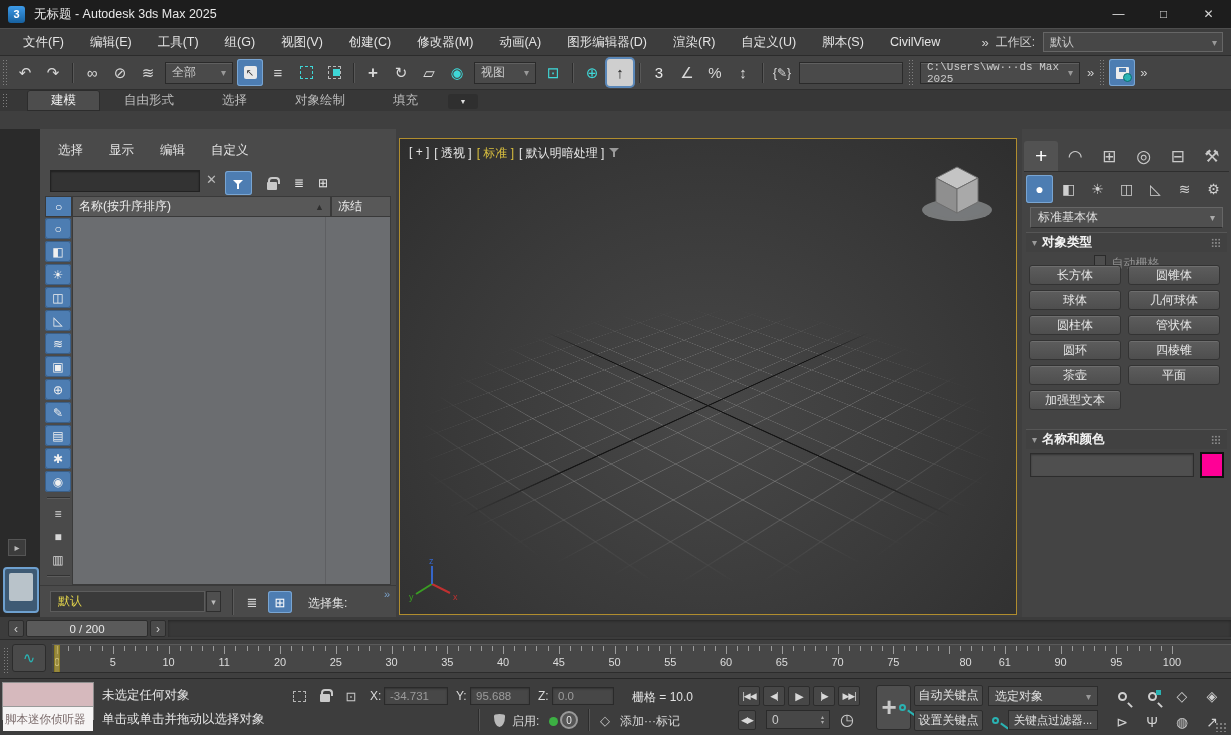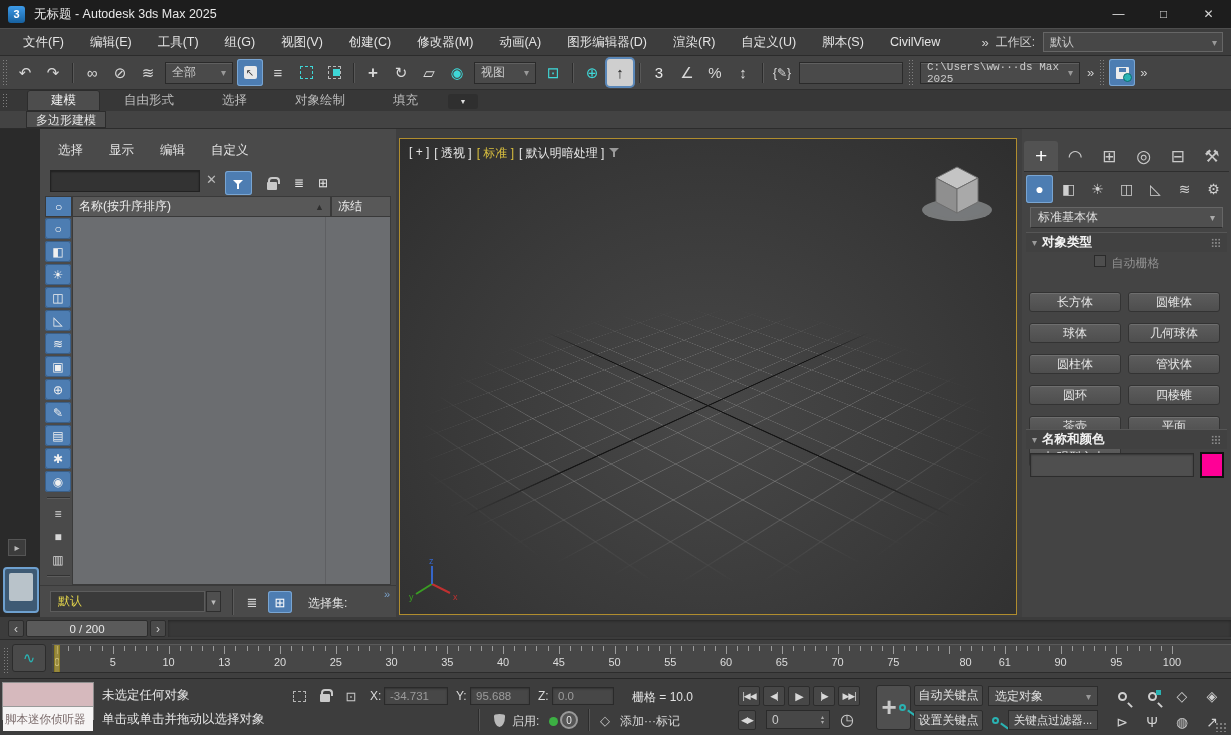--- a/index.html
+++ b/index.html
@@ -153,22 +153,22 @@
   .cp-drop .dd { margin-left:auto; color:#aaa; font-size:10px; }
   .rollout-hd { position:absolute; left:4px; width:201px; height:20px; display:flex; align-items:center;
     background:#414141; border-top:1px solid #565656; }
   .rollout-hd .arr { color:#9a9a9a; font-size:10px; margin:0 5px 0 6px; }
   .rollout-hd b { color:#f2f2f2; font-size:12.5px; }
   .gripdots { margin-left:auto; margin-right:6px; width:10px; height:9px;
     background-image:radial-gradient(#8a8a8a 34%, transparent 36%); background-size:3.3px 3.3px; }
   .autogrid { position:absolute; left:0; top:126px; width:100%; display:flex; justify-content:center;
     align-items:flex-start; gap:6px; color:#909090; }
   .checkbox { width:12px; height:12px; background:#4e4e4e; border:1px solid #2a2a2a; }
-  .objgrid { position:absolute; left:7px; top:163px; width:196px; display:grid;
-    grid-template-columns:92px 92px; gap:11px 7px; }
+  .objgrid { position:absolute; left:7px; top:136px; width:196px; display:grid;
+    grid-template-columns:92px 92px; gap:5px 7px; }
   .objbtn { height:20px; background:linear-gradient(#5d5d5d,#4e4e4e); border:1px solid #333;
     border-radius:3px; color:#e5e5e5; font-size:12px; display:flex; align-items:center;
     justify-content:center; box-shadow:inset 0 1px 0 #6e6e6e; }
   .namefield { position:absolute; left:8px; top:324px; width:164px; height:24px; background:#4f4f4f;
     border:1px solid #2c2c2c; box-shadow:inset 0 1px 2px rgba(0,0,0,.35); }
   .swatch { position:absolute; left:178px; top:323px; width:24px; height:26px; border:2px solid #111; }
 
   
   .sliderrow { position:absolute; left:0; top:617px; width:100%; height:23px; background:#3c3c3c;
     border-bottom:1px solid #2b2b2b; }
@@ -349,23 +349,20 @@
     <span class="grip"></span>
     <div id="ribbon-tabs" class="flex" style="margin-left:16px;align-items:flex-end">
         <span class="rtab active">建模</span>
         <span class="rtab">自由形式</span>
         <span class="rtab">选择</span>
         <span class="rtab">对象绘制</span>
         <span class="rtab">填充</span>
       </div>
     <span class="rcfg">▼</span>
   </div>
-  <div class="ribbon2">
-    <span class="subtab">多边形建模</span>
-  </div>
 
   <div class="layoutstrip">
     <span class="expandbtn">▸</span>
     <span class="vp-thumb"></span>
   </div>
 
   <div class="explorer">
     <div class="ex-menus" id="explorer-menus">
         <span>选择</span>
         <span>显示</span>
@@ -527,21 +524,21 @@
         <div class="tick" style="left: 83.05px; height: 5px;"></div>
         <div class="tick" style="left: 94.2px; height: 5px;"></div>
         <div class="tick" style="left: 105.35px; height: 5px;"></div>
         <div class="tick" style="left: 116.5px; height: 8px;"></div>
         <div class="tlabel" style="left: 116.5px;">10</div>
         <div class="tick" style="left: 127.65px; height: 5px;"></div>
         <div class="tick" style="left: 138.8px; height: 5px;"></div>
         <div class="tick" style="left: 149.95px; height: 5px;"></div>
         <div class="tick" style="left: 161.1px; height: 5px;"></div>
         <div class="tick" style="left: 172.25px; height: 8px;"></div>
-        <div class="tlabel" style="left: 172.25px;">13</div>
+        <div class="tlabel" style="left: 172.25px;">11</div>
         <div class="tick" style="left: 183.4px; height: 5px;"></div>
         <div class="tick" style="left: 194.55px; height: 5px;"></div>
         <div class="tick" style="left: 205.7px; height: 5px;"></div>
         <div class="tick" style="left: 216.85px; height: 5px;"></div>
         <div class="tick" style="left: 228px; height: 8px;"></div>
         <div class="tlabel" style="left: 228px;">20</div>
         <div class="tick" style="left: 239.15px; height: 5px;"></div>
         <div class="tick" style="left: 250.3px; height: 5px;"></div>
         <div class="tick" style="left: 261.45px; height: 5px;"></div>
         <div class="tick" style="left: 272.6px; height: 5px;"></div>

